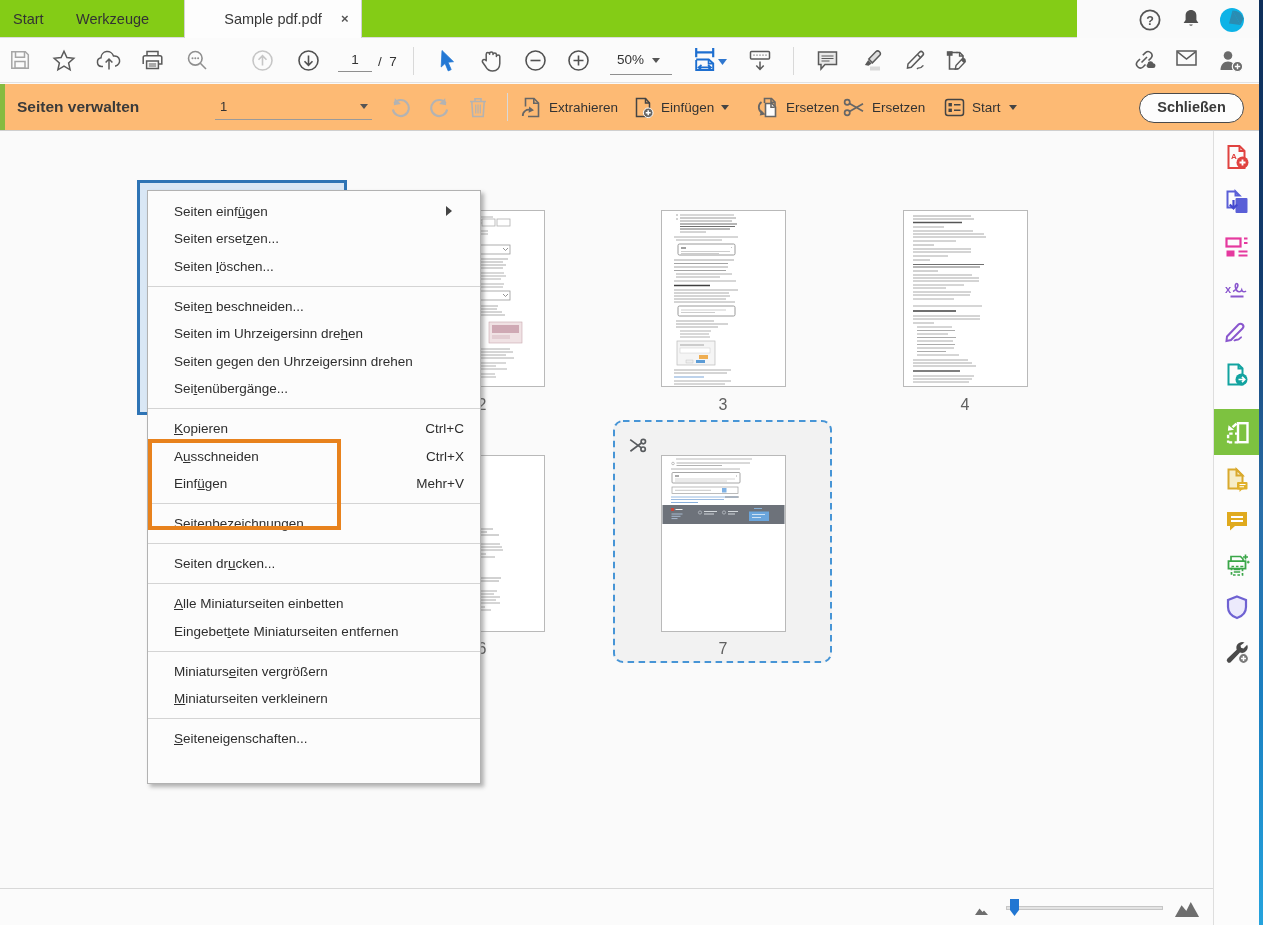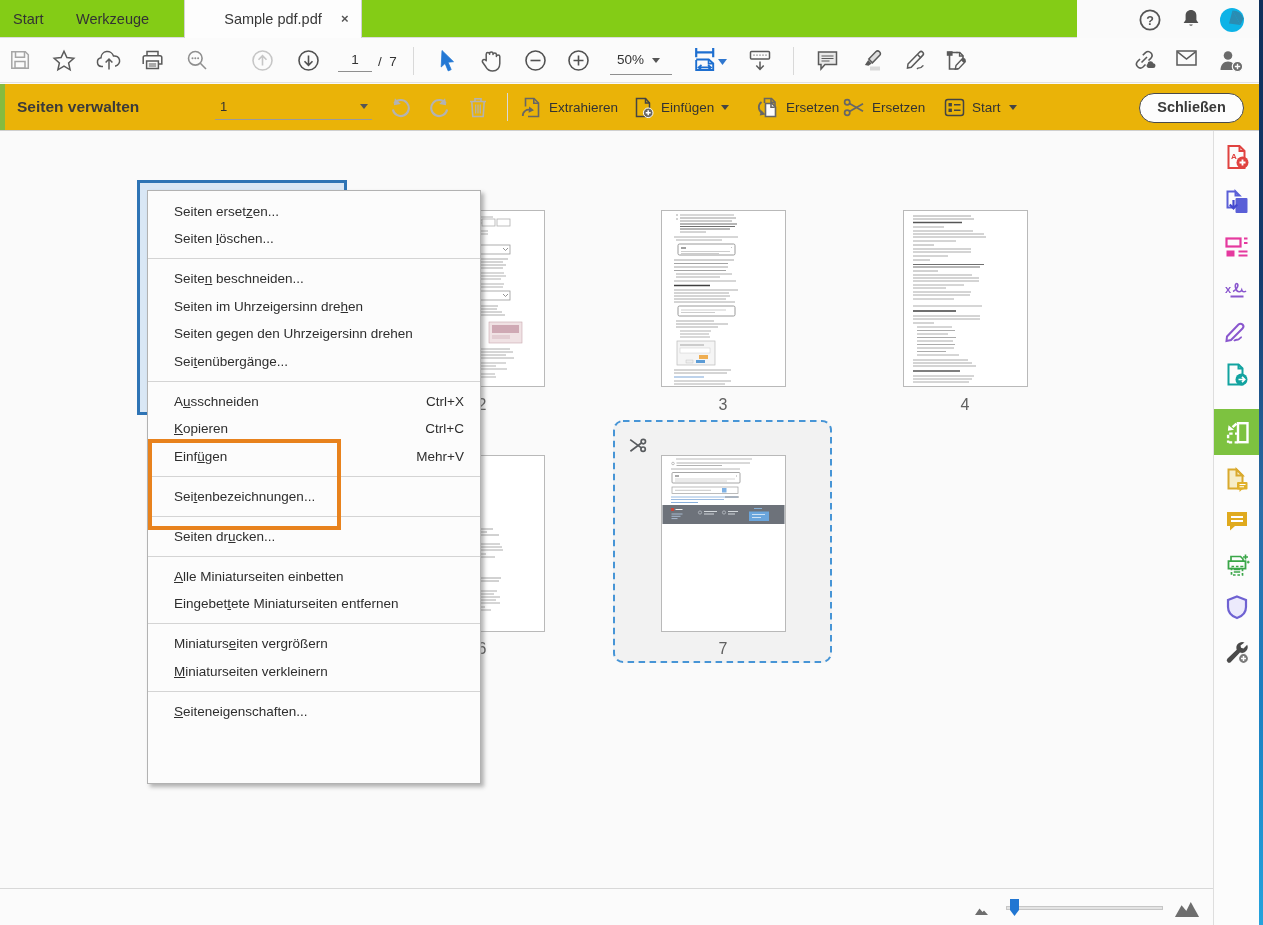--- a/index.html
+++ b/index.html
@@ -8,21 +8,21 @@
 
 #tabbar{left:0;top:0;width:1077px;height:38px;background:#84cc16;border-bottom:1px solid #dcdcdc}
 .tabtxt{position:absolute;top:0;height:38px;line-height:38px;font-size:14.5px;color:#333}
 #doctab{position:absolute;left:184px;top:0;width:178px;height:38px;background:#fdfdfd;border-left:1px solid #d2d2d2;border-right:1px solid #d2d2d2;text-align:center;line-height:38px;font-size:14.5px;color:#383838}
 #tabx{position:absolute;left:341px;top:12px;width:14px;height:14px;color:#555;font-size:13px;line-height:14px;font-weight:bold}
 
 #toolbar{left:0;top:38px;width:1263px;height:45px;background:#fbfbfb;border-bottom:1px solid #e2e2e2}
 .tsep{position:absolute;top:9px;width:1px;height:28px;background:#d9d9d9}
 .tool{position:absolute;top:11px}
 
-#bar2{left:0;top:84px;width:1263px;height:47px;background:#eab308;border-bottom:1px solid #cfcfcf}
+#bar2{left:0;top:84px;width:1263px;height:47px;background:#fdba74;border-bottom:1px solid #cfcfcf}
 #greenedge{position:absolute;left:0;top:0;width:4.5px;height:46px;background:#86bb40}
 #svlabel{position:absolute;left:17px;top:0;height:46px;line-height:46px;font-weight:bold;font-size:15.5px;color:#3a3a3a}
 #b2field{position:absolute;left:215px;top:10px;width:157px;height:26px;border-bottom:1px solid #9a9a9a;font-size:13px;color:#333}
 #b2field span{position:absolute;left:5px;top:5px}
 #b2caret{position:absolute;right:4px;top:10px;width:0;height:0;border-left:4.5px solid transparent;border-right:4.5px solid transparent;border-top:5.5px solid #555}
 .b2item{position:absolute;top:0;height:46px;display:flex;align-items:center;gap:6px;font-size:13.5px;color:#333}
 #closebtn{position:absolute;left:1139px;top:9px;width:105px;height:30px;border:1.5px solid #4a4a4a;border-radius:15px;background:#fdfdfd;text-align:center;line-height:27px;font-weight:bold;font-size:14.5px;color:#3a3a3a}
 
 #canvas{left:0;top:131px;width:1213px;height:757px;background:#fafafa;overflow:hidden}
 .thumb{position:absolute;width:125px;height:177px;background:#fff;border:1px solid #b9b9b9}
@@ -491,30 +491,31 @@
   <svg class="abs" style="left:629px;top:307px" width="18" height="15" viewBox="0 0 18 15">
       <g stroke="#585b5e" stroke-width="1.7" fill="none">
         <circle cx="14.3" cy="3.6" r="2.2"></circle>
         <circle cx="14.1" cy="11.2" r="2.2"></circle>
         <path d="M1.2 1.6 L12.4 9.9 M1.4 13.2 L12.4 5"></path>
       </g>
     </svg>
 </div>
 
 <div id="menu">
+  <div class="mi">Seiten einf<u>ü</u>gen<span class="sub"></span></div>
   <div class="mi">Seiten erset<u>z</u>en...</div>
   <div class="mi">Seiten <u>l</u>öschen...</div>
   <div class="msep"></div>
   <div class="mi">Seite<u>n</u> beschneiden...</div>
   <div class="mi">Seiten im Uhrzeigersinn dre<u>h</u>en</div>
   <div class="mi">Seiten <u>g</u>egen den Uhrzeigersinn drehen</div>
   <div class="mi">Sei<u>t</u>enübergänge...</div>
   <div class="msep"></div>
+  <div class="mi"><u>K</u>opieren<span class="acc">Ctrl+C</span></div>
   <div class="mi">A<u>u</u>sschneiden<span class="acc">Ctrl+X</span></div>
-  <div class="mi"><u>K</u>opieren<span class="acc">Ctrl+C</span></div>
   <div class="mi">Einf<u>ü</u>gen<span class="acc">Mehr+V</span></div>
   <div class="msep"></div>
   <div class="mi">Sei<u>t</u>enbezeichnungen...</div>
   <div class="msep"></div>
   <div class="mi">Seiten dr<u>u</u>cken...</div>
   <div class="msep"></div>
   <div class="mi"><u>A</u>lle Miniaturseiten einbetten</div>
   <div class="mi">Eingebet<u>t</u>ete Miniaturseiten entfernen</div>
   <div class="msep"></div>
   <div class="mi">Miniaturs<u>e</u>iten vergrößern</div>

